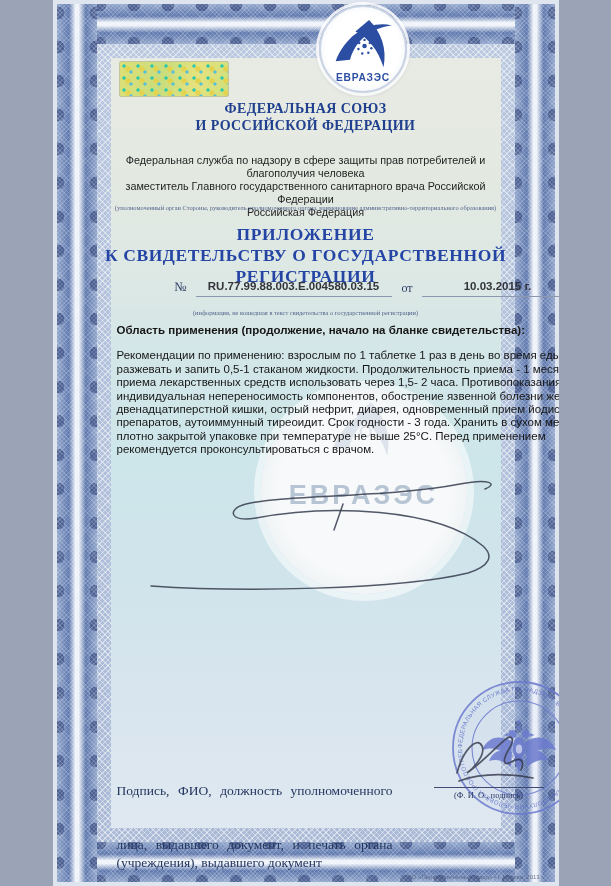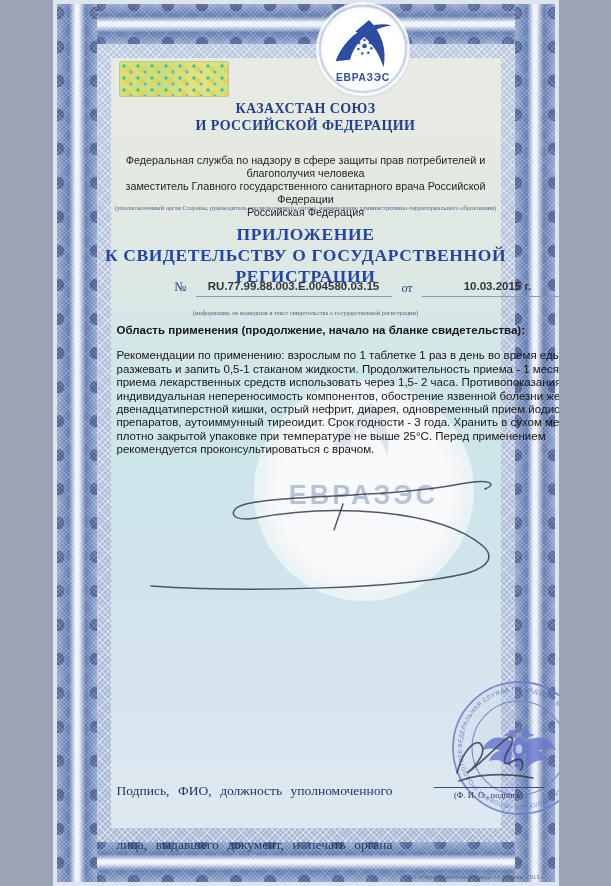--- a/index.html
+++ b/index.html
@@ -171,21 +171,21 @@
         <circle cx="52" cy="38" r="1.6"></circle>
       </g>
       <text x="50" y="92" text-anchor="middle" font-family="Liberation Sans, sans-serif" font-size="13.5" font-weight="bold" fill="#2b4ea2" letter-spacing="1">ЕВРАЗЭС</text>
     </svg>
   </div>
 
   <div class="hologram"></div>
   <div class="emboss-square"></div>
 
   <div class="union">
-    <div>КАЗАХСТАН СОЮЗ</div>
+    <div>ФЕДЕРАЛЬНАЯ СОЮЗ</div>
     <div>И РОССИЙСКОЙ ФЕДЕРАЦИИ</div>
   </div>
   <div class="agency">
     <div>Федеральная служба по надзору в сфере защиты прав потребителей и благополучия человека</div>
     <div>заместитель Главного государственного санитарного врача Российской Федерации</div>
     <div>Российская Федерация</div>
   </div>
   <div class="small-note" style="top:204px">(уполномоченный орган Стороны, руководитель уполномоченного органа, наименование административно-территориального образования)</div>
 
   <div class="doc-title">
@@ -216,20 +216,21 @@
   </div>
 
   <svg class="sig-main" width="370" height="135" viewBox="0 0 370 135">
     <path d="M347,21 C360,16 352,10 322,16 C250,30 150,26 108,36 C88,41 92,55 118,50 C190,36 300,40 345,78 C356,88 352,98 330,105 C260,122 100,124 13,118" fill="none" stroke="#3a4152" stroke-width="1.5" stroke-linecap="round" opacity="0.88"></path>
     <path d="M205,36 L196,62" fill="none" stroke="#3a4152" stroke-width="1.5" stroke-linecap="round" opacity="0.88"></path>
   </svg>
 
   <div class="footer-left">
     <div class="jl">Подпись, ФИО, должность уполномоченного</div>
     <div class="jl">лица, выдавшего документ, и печать органа</div>
+    <div>(учреждения), выдавшего документ</div>
   </div>
 
   <svg class="stamp" width="140" height="140" viewBox="0 0 140 140">
     <defs>
       <path id="rp" d="M70,70 m-57,0 a57,57 0 1,1 114,0 a57,57 0 1,1 -114,0"></path>
     </defs>
     <g opacity="0.85">
       <circle cx="70" cy="70" r="66" fill="rgba(118,134,210,0.06)" stroke="#6b7ace" stroke-width="1.8"></circle>
       <circle cx="70" cy="70" r="47" fill="none" stroke="#6b7ace" stroke-width="1.1"></circle>
       <text font-size="6.1" fill="#5d6ec8" letter-spacing="0.4" font-family="Liberation Sans, sans-serif">

